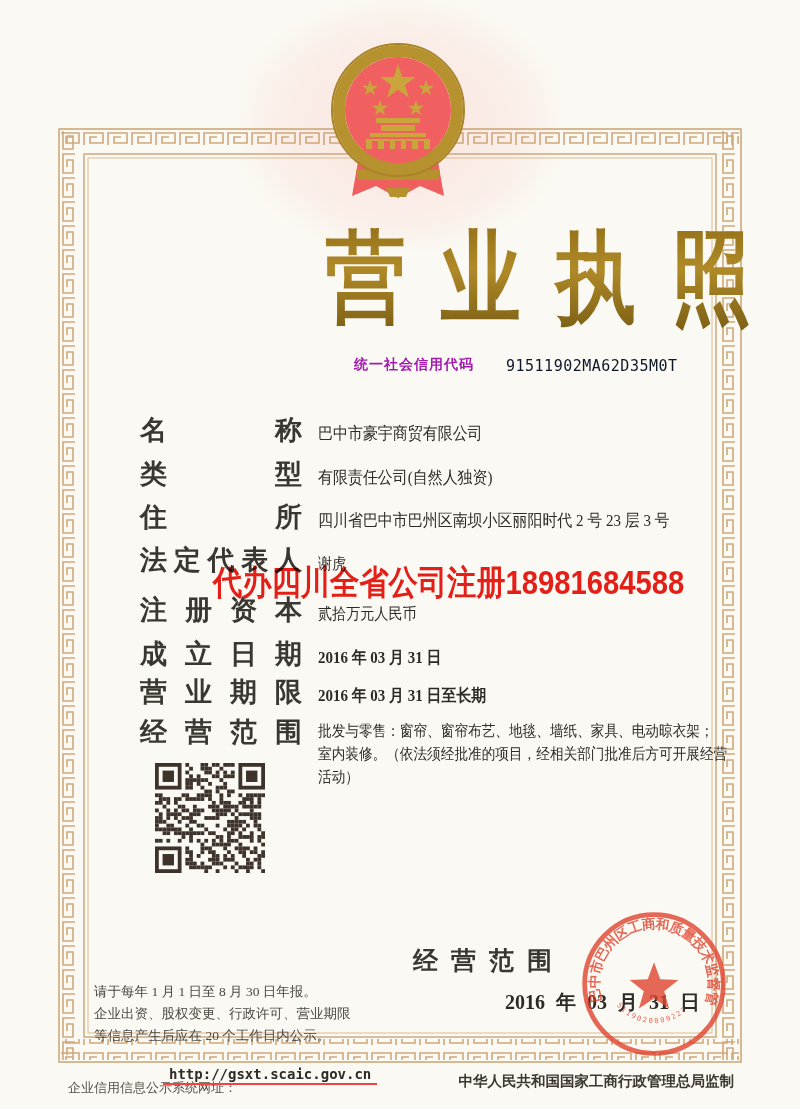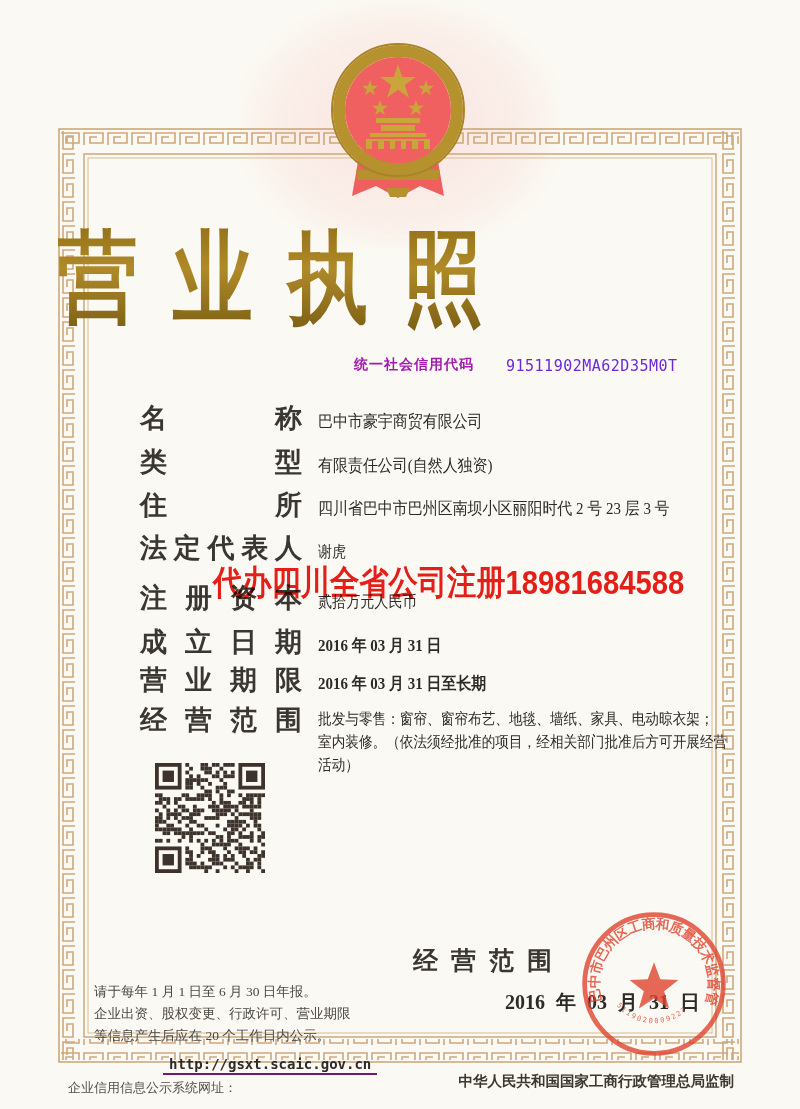--- a/index.html
+++ b/index.html
@@ -2,48 +2,48 @@
 <html><head>
 <meta charset="utf-8">
 <style>
   html,body{margin:0;padding:0;}
   body{width:800px;height:1109px;position:relative;font-family:"Liberation Serif","DejaVu Serif",serif;}
   .page{position:absolute;inset:0;background:#fbf9f3;overflow:hidden;}
   .blush{position:absolute;left:240px;top:0px;width:320px;height:250px;
          background:radial-gradient(ellipse at center,rgba(246,150,148,.22) 0%,rgba(246,150,148,.10) 55%,rgba(246,150,148,0) 75%);}
   .frame{position:absolute;left:58px;top:128px;}
   .emblem{position:absolute;left:326px;top:38px;}
-  .title{position:absolute;left:0;right:0;top:212px;text-align:left;}
+  .title{position:absolute;left:0;right:0;top:212px;text-align:right;}
   .title span{display:inline-block;font-size:100px;font-weight:900;letter-spacing:44px;margin-right:-44px;
               transform:scaleX(.80);transform-origin:center;
               background:linear-gradient(180deg,#8d6a14 0%,#b08a28 42%,#6f5510 100%);
               -webkit-background-clip:text;background-clip:text;color:transparent;}
   .codeRow{position:absolute;top:356px;left:0;width:800px;height:26px;}
   .codeLabel{position:absolute;left:354px;font-size:14px;font-weight:700;color:#a21caf;letter-spacing:1px;white-space:nowrap;}
-  .codeVal{position:absolute;left:506px;top:1px;font-family:"DejaVu Sans Mono",monospace;font-size:15px;color:#6d28d9;letter-spacing:.5px;white-space:nowrap;}
-  .frow{position:absolute;left:0;width:800px;height:44px;}
+  .codeVal{position:absolute;left:506px;top:1px;font-family:"DejaVu Sans Mono",monospace;font-size:15px;color:#0f172a;letter-spacing:.5px;white-space:nowrap;}
+  .frow{position:absolute;left:0;width:800px;height:44px;margin-top:12px;}
   .fl{position:absolute;left:140px;width:162px;font-size:27px;font-weight:700;color:#3a3631;
       text-align:justify;text-align-last:justify;line-height:30px;}
   .fv{position:absolute;left:318px;top:7px;font-size:17px;color:#2e2b26;white-space:nowrap;
       transform:scaleX(.88);transform-origin:left center;}
   .fv.small{font-size:16px;top:9px;}
   .scope{position:absolute;left:318px;top:2px;width:465px;font-size:15.5px;line-height:23px;color:#2e2b26;
          transform:scaleX(.88);transform-origin:left top;}
   .scope div{white-space:nowrap;}
   .watermark{position:absolute;left:213px;top:560px;font-family:"Liberation Sans","DejaVu Sans",sans-serif;
              font-size:34px;font-weight:700;color:#e71f19;white-space:nowrap;mix-blend-mode:multiply;
              transform:scaleX(.86);transform-origin:left center;letter-spacing:0px;}
   .qr{position:absolute;left:155px;top:763px;}
   .regLabel{position:absolute;left:413px;top:944px;font-size:25px;font-weight:700;color:#3a3631;letter-spacing:13px;white-space:nowrap;}
   .regDate{position:absolute;left:505px;top:989px;font-size:20px;font-weight:600;color:#2e2b26;white-space:nowrap;word-spacing:6px;}
   .seal{position:absolute;left:578px;top:908px;}
   .notes{position:absolute;left:94px;top:981px;font-size:13.5px;line-height:22px;color:#4c4741;white-space:nowrap;}
   .siteLabel{position:absolute;left:68px;top:1079px;font-size:13px;color:#55504a;white-space:nowrap;}
   .siteUrl{position:absolute;left:163px;top:1053px;font-family:"DejaVu Sans Mono",monospace;font-size:14px;font-weight:700;
-           color:#2e2b28;border-bottom:2px solid #701a75;padding:3px 6px 1px 6px;white-space:nowrap;}
+           color:#2e2b28;border-bottom:2px solid #ef4444;padding:13px 6px 1px 6px;white-space:nowrap;}
   .supervisor{position:absolute;right:66px;top:1072px;font-size:14.5px;font-weight:600;color:#3c3830;white-space:nowrap;}
 </style>
 </head>
 <body>
 
 <div class="page">
   <div class="blush"></div>
 
   <svg class="frame" width="684" height="935">
     <defs>
@@ -477,21 +477,21 @@
       </text>
       <polygon fill="#e0442f" points="80,57 86.6,74.9 105.7,75.7 90.7,87.5 95.9,105.8 80,95.3 64.1,105.8 69.3,87.5 54.3,75.7 73.4,74.9"></polygon>
       <path id="sealBottom" d="M 36 96 A 51 51 0 0 0 124 96" fill="none"></path>
       <text fill="#e0442f" font-size="7.5" letter-spacing="2" font-family="'DejaVu Sans Mono',monospace">
         <textPath href="#sealBottom" startOffset="8">5119020009227</textPath>
       </text>
     </g>
   </svg>
 
   <div class="notes">
-    <div>请于每年 1 月 1 日至 6 月 30 日年报。</div>
+    <div>请于每年 1 月 1 日至 8 月 30 日年报。</div>
     <div>企业出资、股权变更、行政许可、营业期限</div>
     <div>等信息产生后应在 20 个工作日内公示。</div>
   </div>
 
   <div class="siteLabel">企业信用信息公示系统网址：</div>
   <div class="siteUrl">http://gsxt.scaic.gov.cn</div>
   <div class="supervisor">中华人民共和国国家工商行政管理总局监制</div>
 </div>
 
 </body></html>

